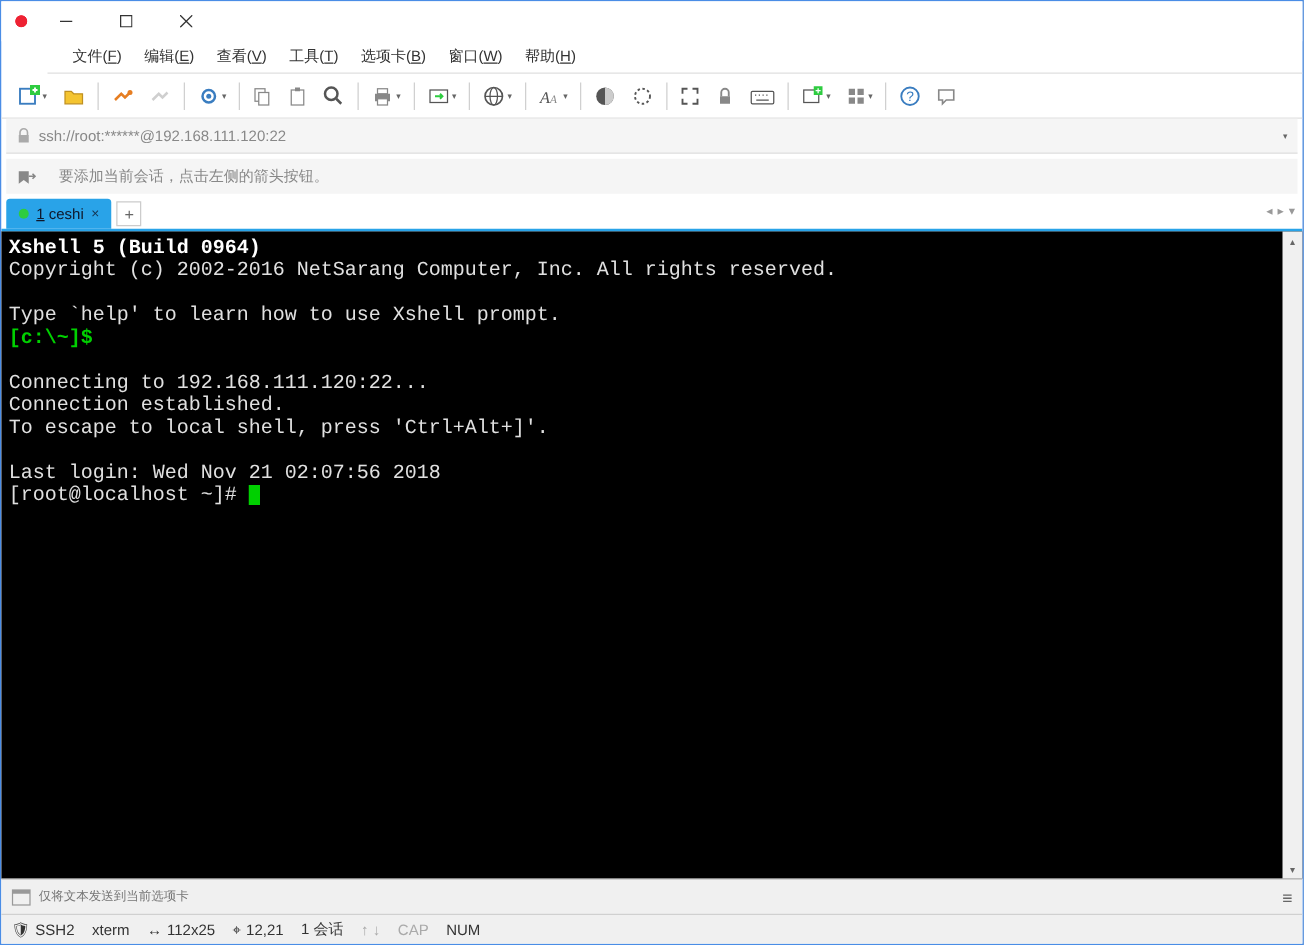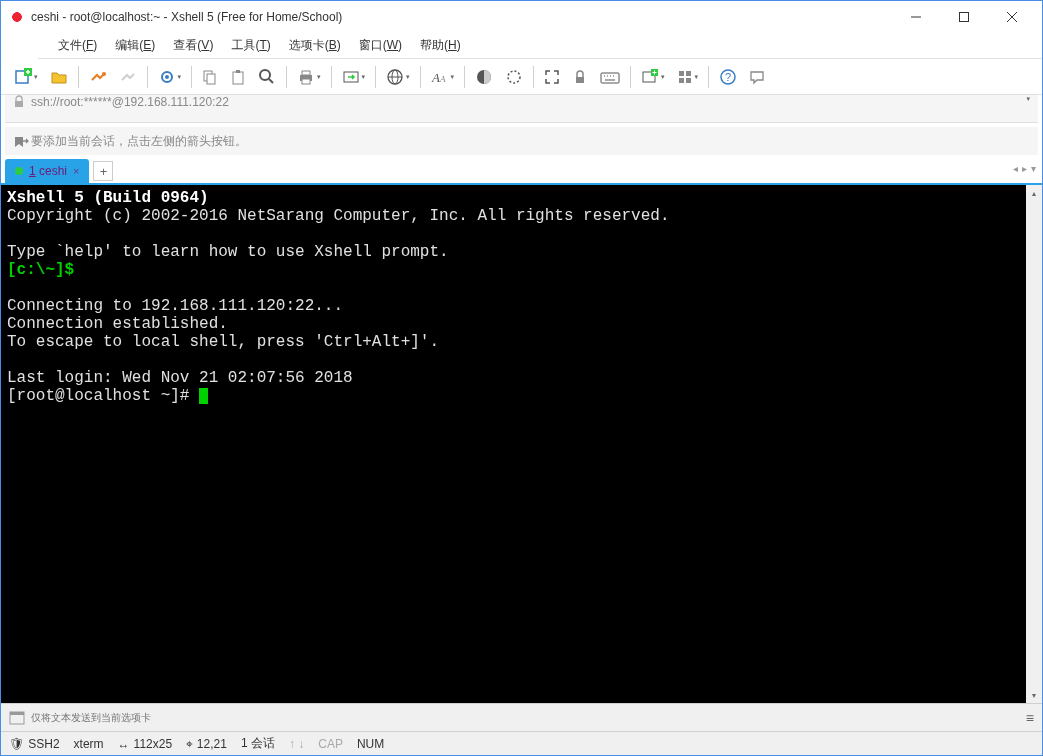--- a/index.html
+++ b/index.html
@@ -9,26 +9,26 @@
 .title-text { flex: 1; color: #333; font-size: 12px; }
 .win-controls { display: flex; gap: 4px; }
 .win-btn { width: 44px; height: 28px; display: flex; align-items: center; justify-content: center; cursor: pointer; color: #333; font-size: 11px; }
 .menubar { height: 26px; display: flex; align-items: center; padding: 0 12px; gap: 2px; border-bottom: 1px solid #e0e0e0; margin-left: 37px; }
 .menu-item { padding: 3px 8px; cursor: pointer; color: #333; }
 .menu-item u { text-decoration: underline; }
 .toolbar { height: 36px; display: flex; align-items: center; padding: 0 8px; gap: 2px; border-bottom: 1px solid #e0e0e0; }
 .tb-btn { padding: 4px 5px; cursor: pointer; display: flex; align-items: center; gap: 2px; border-radius: 2px; color: #555; }
 .tb-sep { width: 1px; height: 22px; background: #d0d0d0; margin: 0 3px; }
 .dd-arrow { font-size: 7px; color: #666; }
-.addressbar { height: 28px; display: flex; padding: 0 8px; gap: 6px; background: #f5f5f5; border-bottom: 1px solid #e0e0e0; margin: 0 4px 4px 4px; }
+.addressbar { height: 28px; display: flex; align-items: center; padding: 0 8px; gap: 6px; background: #f5f5f5; border-bottom: 1px solid #e0e0e0; margin: 0 4px 4px 4px; }
 .addr-icon { color: #888; }
 .addr-text { flex: 1; color: #888; font-size: 12px; }
-.sessionbar { height: 28px; display: flex; align-items: center; padding: 0 8px; gap: 2px; background: #f5f5f5; margin: 0 4px 4px 4px; color: #888; }
+.sessionbar { height: 28px; display: flex; align-items: center; padding: 0 8px; gap: 18px; background: #f5f5f5; margin: 0 4px 4px 4px; color: #888; }
 .tabstrip { height: 26px; display: flex; align-items: flex-end; padding: 0 4px; border-bottom: 2px solid #29a3e8; position: relative; }
-.tab { height: 24px; padding: 0 10px; display: flex; align-items: center; gap: 6px; background: #29a3e8; color: #701a75; border-radius: 3px 3px 0 0; cursor: pointer; font-size: 12px; }
+.tab { height: 24px; padding: 0 10px; display: flex; align-items: center; gap: 6px; background: #29a3e8; color: #0f172a; border-radius: 3px 3px 0 0; cursor: pointer; font-size: 12px; }
 .tab-dot { width: 8px; height: 8px; background: #2ecc40; border-radius: 50%; }
 .tab-close { font-size: 11px; opacity: .8; cursor: pointer; }
 .tab-add { width: 20px; height: 20px; border: 1px solid #ccc; display: flex; align-items: center; justify-content: center; margin-left: 4px; margin-bottom: 2px; cursor: pointer; font-size: 13px; color: #666; background: #fff; }
 .tab-nav { position: absolute; right: 6px; top: 4px; display: flex; gap: 4px; color: #999; font-size: 10px; }
 .terminal-wrap { flex: 1; display: flex; background: #000; overflow: hidden; }
 .terminal { flex: 1; padding: 4px 6px; font-family: Consolas, "Courier New", monospace; font-size: 16px; line-height: 18px; color: #e0e0e0; white-space: pre; overflow: hidden; }
 .term-bold { font-weight: bold; color: #fff; }
 .term-green { color: #00d000; font-weight: bold; }
 .cursor { display: inline-block; width: 9px; height: 16px; background: #00d000; vertical-align: middle; }
 .scrollbar { width: 16px; background: #f0f0f0; display: flex; flex-direction: column; }
@@ -42,21 +42,20 @@
 .sb-left { flex: 1; }
 .sb-item { display: flex; align-items: center; gap: 4px; }
 .sb-dim { color: #aaa; }
 svg { display: block; }
 </style>
 </head>
 <body>
 
 <div class="titlebar">
   <div class="app-icon"></div>
-  <div class="title-text">ceshi - root@localhost:~ - Xshell 5 (Free for Home/School)</div>
   <div class="win-controls">
     <div class="win-btn">
         <svg width="10" height="10">
           <line x1="0" y1="5" x2="10" y2="5" stroke="#333" stroke-width="1"></line>
         </svg>
       </div>
     <div class="win-btn">
         <svg width="10" height="10">
           <rect x="0.5" y="0.5" width="9" height="9" fill="none" stroke="#333" stroke-width="1"></rect>
         </svg>

